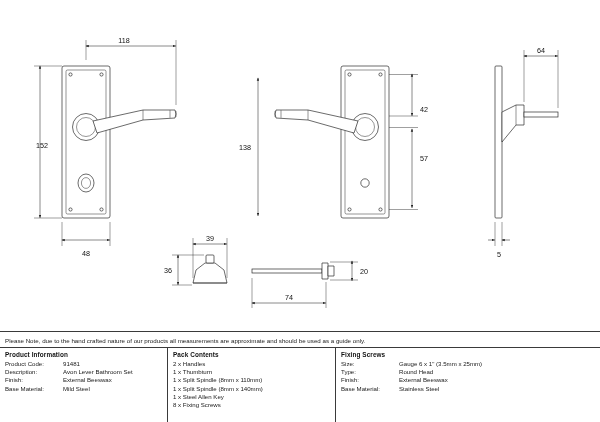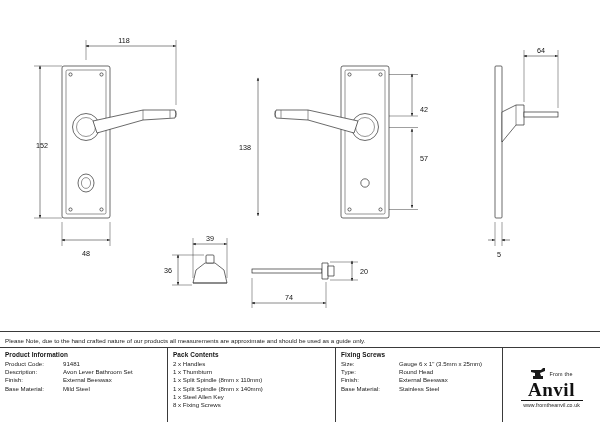--- a/index.html
+++ b/index.html
@@ -299,29 +299,14 @@
       <div class="row">
         <span class="k">Finish:</span>
         <span class="v">External Beeswax</span>
       </div>
       <div class="row">
         <span class="k">Base Material:</span>
         <span class="v">Stainless Steel</span>
       </div>
     </div>
 
-    <div class="col col-logo">
-      <div class="logo-wrap">
-        <div class="logo-row">
-          <span class="logo-mark">
-            <svg width="16" height="13" viewBox="0 0 16 13" xmlns="http://www.w3.org/2000/svg">
-              <path d="M1 3 L11 3 L13 1 L15 1 L15 4 L10 6 L11 9 L13 9 L13 12 L3 12 L3 9 L5 9 L5 6 L1 5 Z" fill="#1a1a1a"></path>
-            </svg>
-          </span>
-          <span class="logo-top">From the</span>
-        </div>
-        <div class="logo-main">Anvil</div>
-        <div class="logo-rule"></div>
-        <div class="logo-url">www.fromtheanvil.co.uk</div>
-      </div>
-    </div>
   </div>
 </div>
 
 </body></html>

